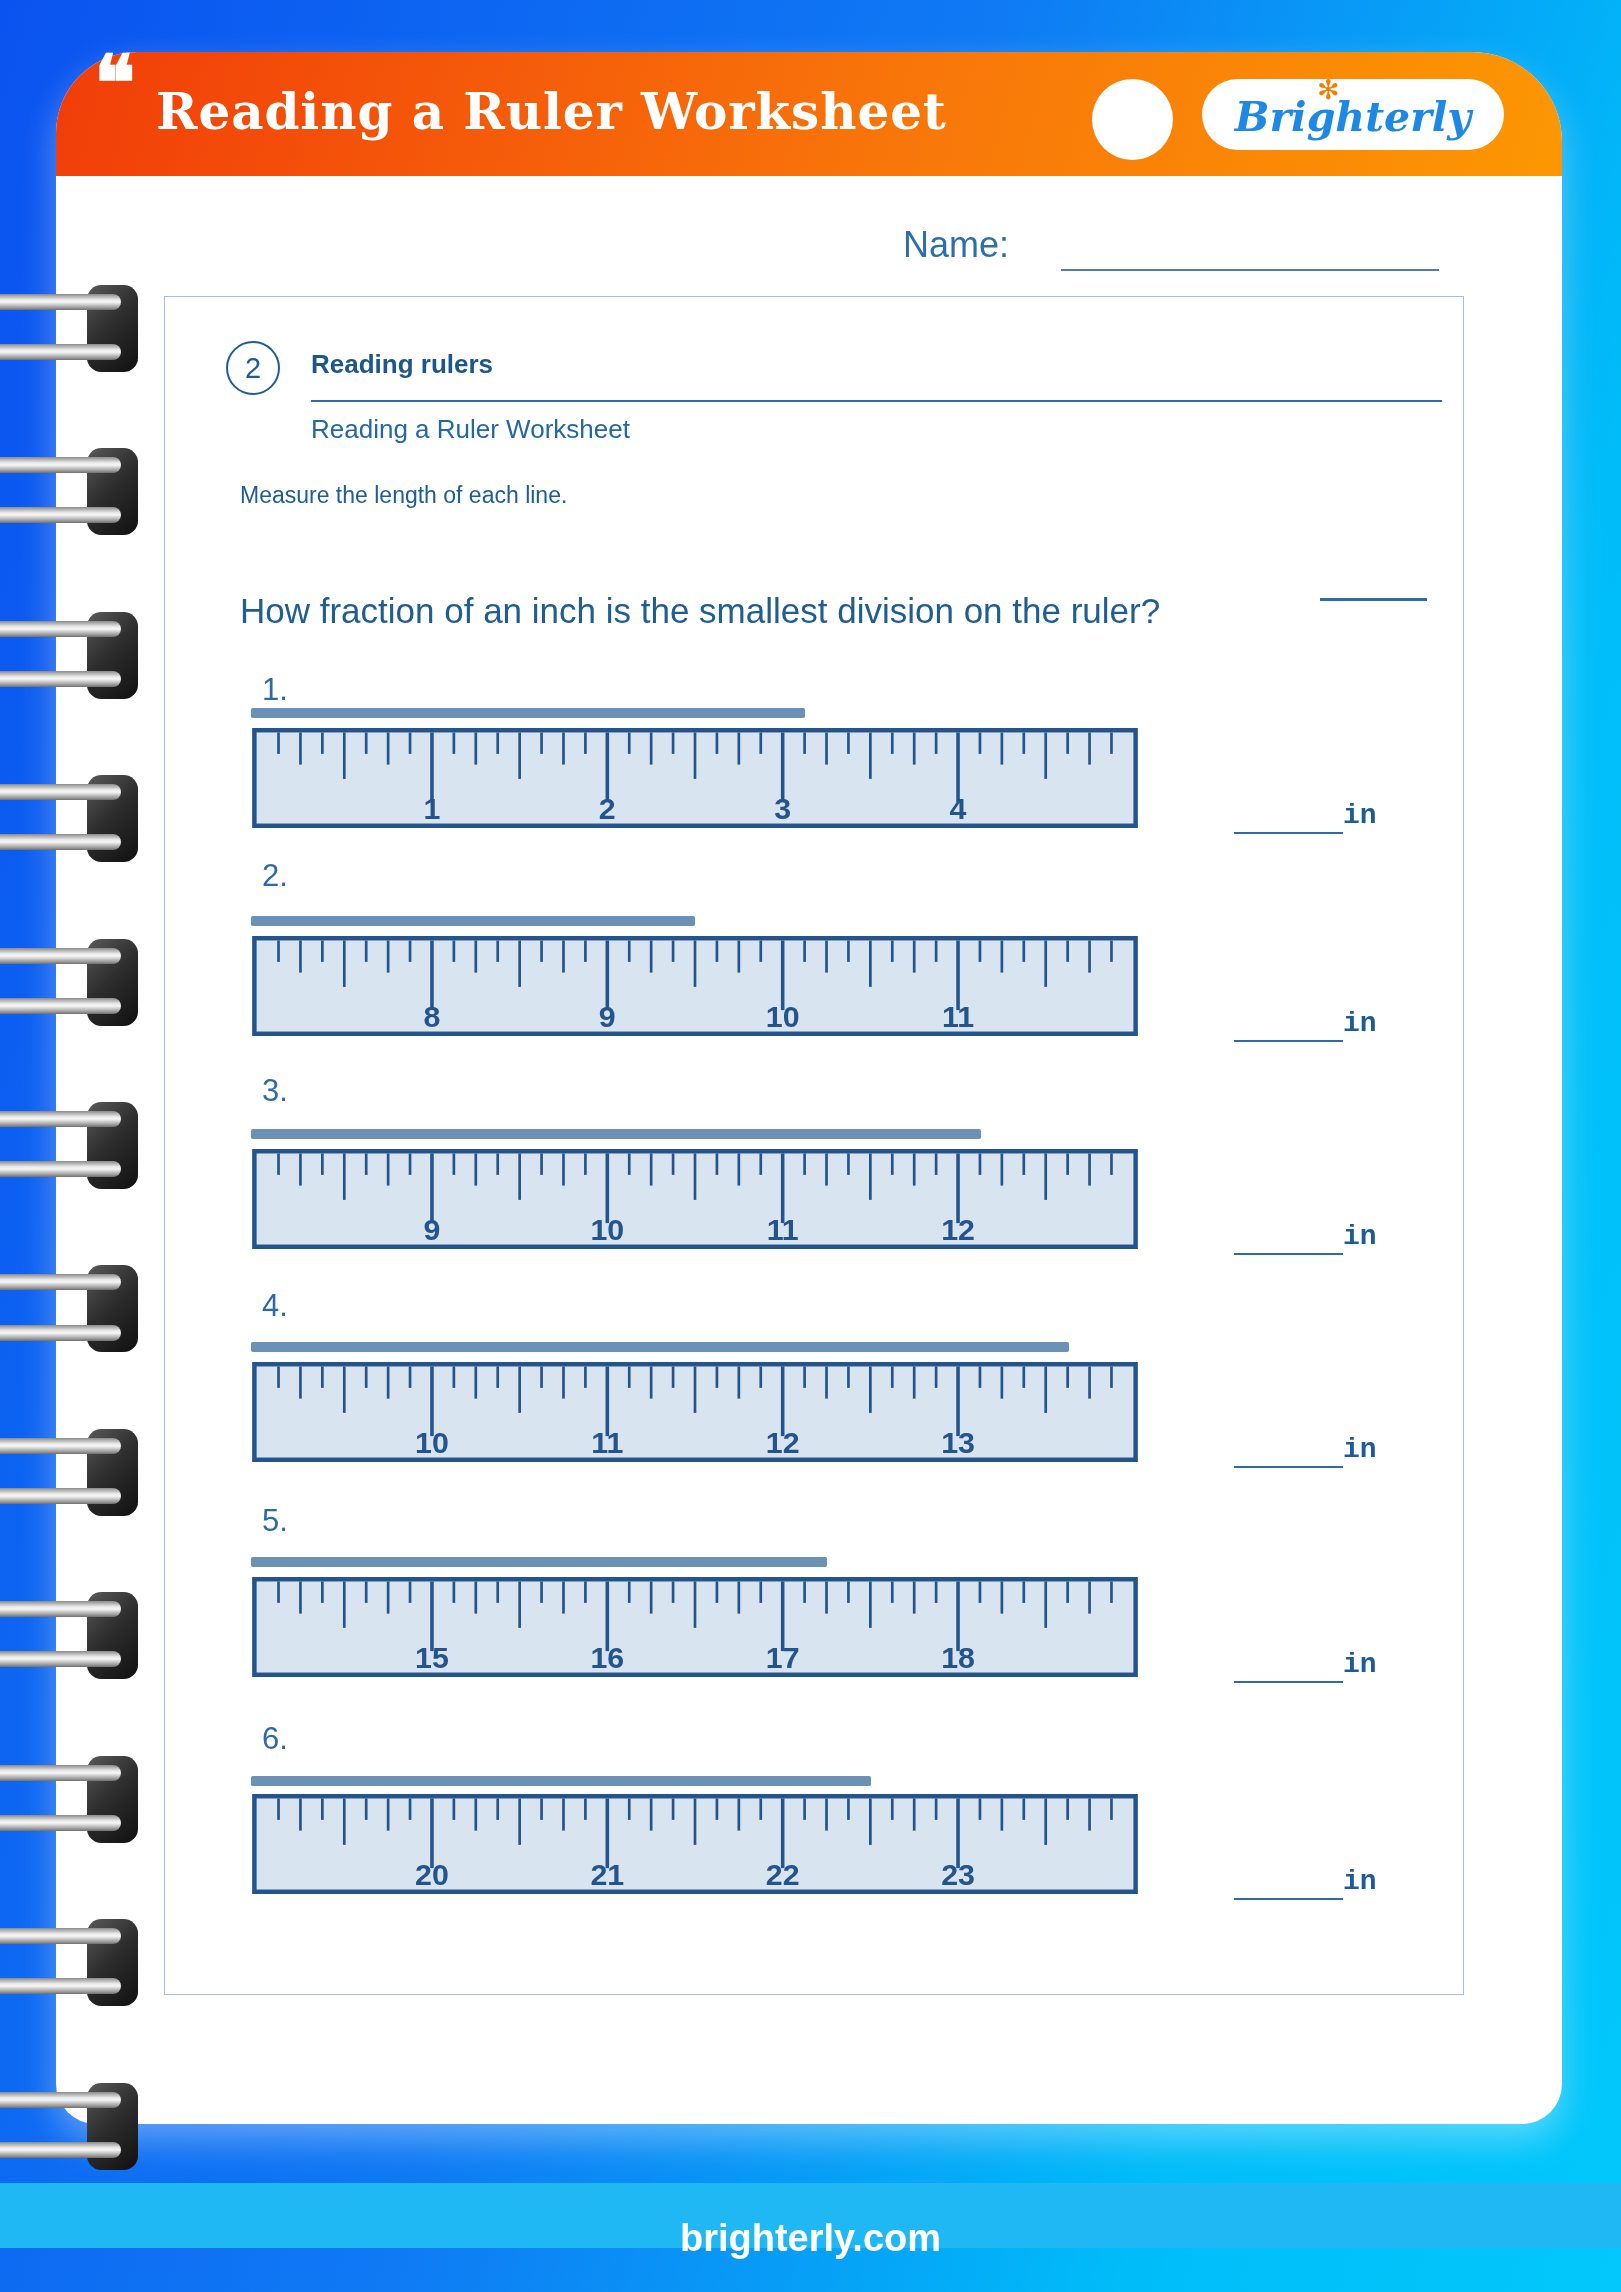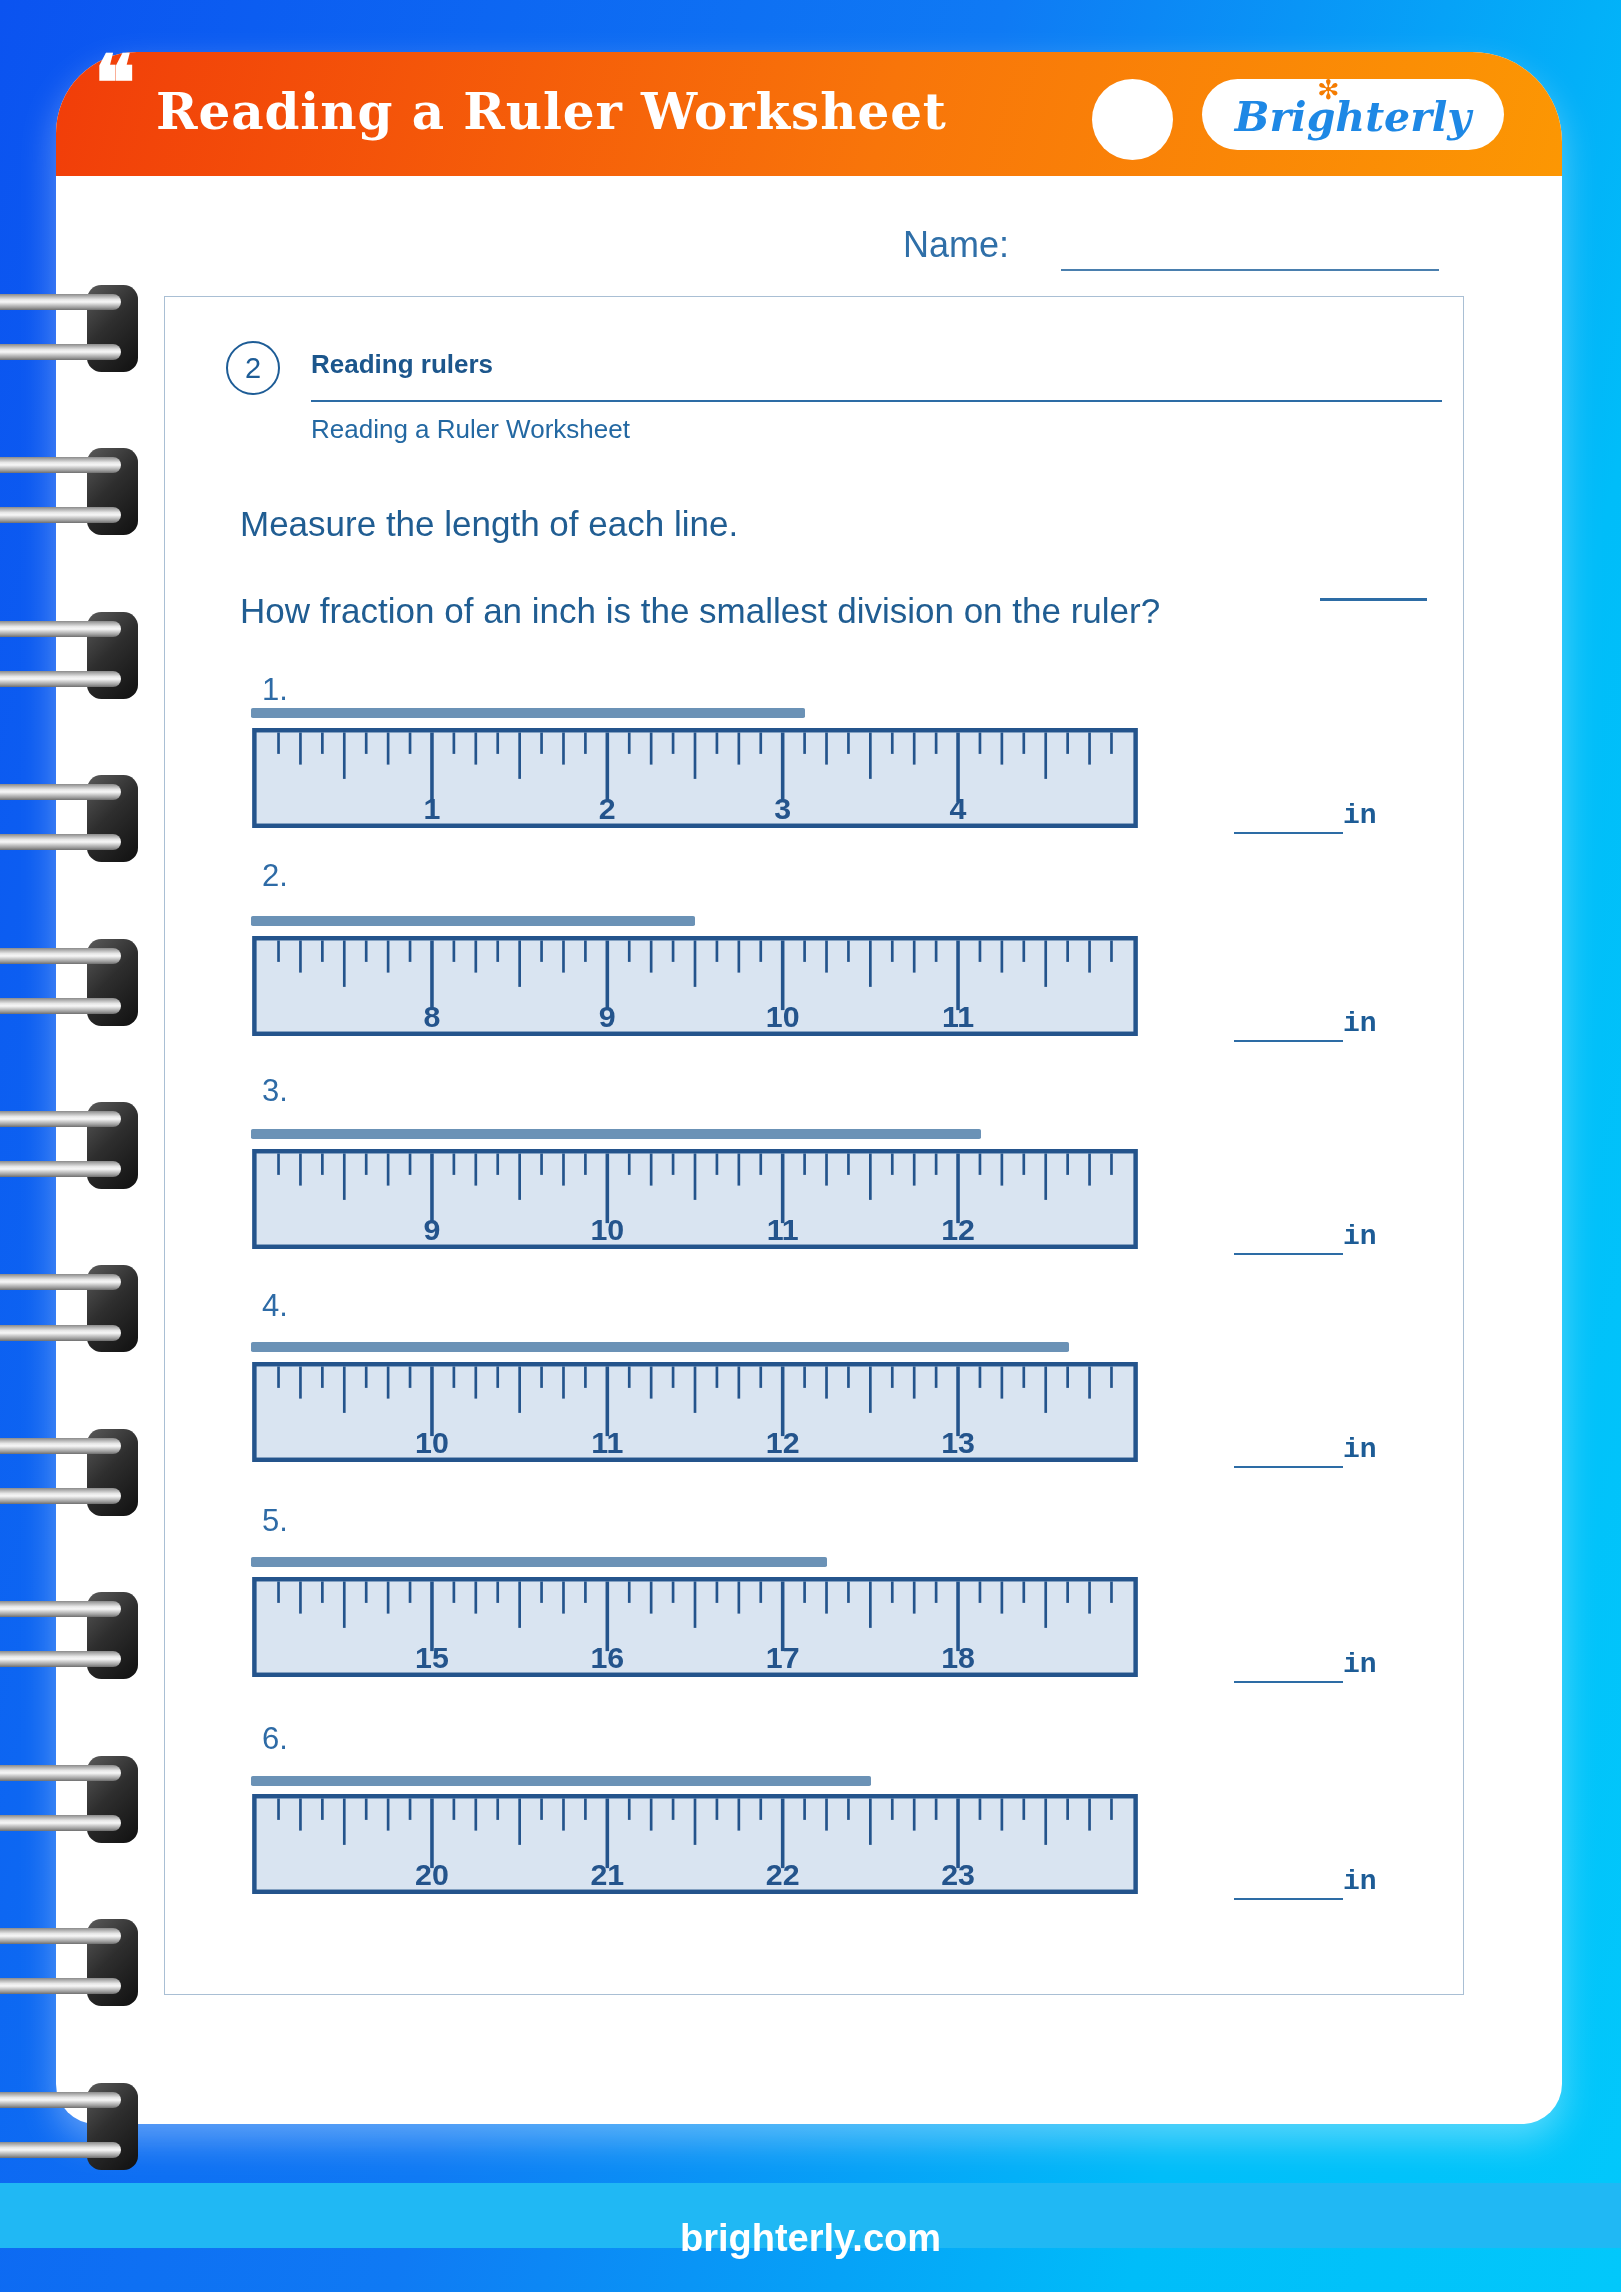--- a/index.html
+++ b/index.html
@@ -29,21 +29,21 @@
   .logo-sun{position:absolute;left:115px;top:-5.4px;font-size:27px;color:#f57c00;font-style:normal;}
   .name-label{position:absolute;left:903px;top:224px;font-size:36px;color:#2f6fa8;}
   .name-line{position:absolute;left:1061px;top:269px;width:378px;border-bottom:2.7px solid #4a7fae;}
   .sheet-box{position:absolute;left:164px;top:296px;width:1298px;height:1697px;
     border:1.8px solid #a9bfd4;background:#fff;}
   .sec-circle{position:absolute;left:226px;top:341px;width:50px;height:50px;border-radius:50%;
     border:2.7px solid #1d5c96;color:#1d5c96;font-size:29px;line-height:50px;text-align:center;}
   .sec-title{position:absolute;left:311px;top:349px;font-size:26px;font-weight:bold;color:#1c568c;}
   .sec-rule{position:absolute;left:311px;top:400px;width:1131px;border-top:2.7px solid #2d6ca5;}
   .sec-subtitle{position:absolute;left:311px;top:414px;font-size:26px;color:#2368a2;}
-  .instr{position:absolute;left:240px;top:504px;font-size:35px;color:#205d92;}
+  .instr{position:absolute;left:240px;top:482px;font-size:23px;color:#205d92;}
   .question{position:absolute;left:240px;top:591px;font-size:35px;color:#205d92;white-space:nowrap;}
   .q-blank{position:absolute;left:1320px;top:598px;width:107px;border-bottom:3.6px solid #2d6ca5;}
   .ex-num{position:absolute;left:262px;font-size:31px;color:#2e6ba6;}
   .m-line{position:absolute;left:251px;height:9.9px;background:#6b92b6;border-radius:1.8px;}
   .ruler{position:absolute;left:251px;width:888px;height:100px;}
   .answer{position:absolute;left:1234px;height:39px;}
   .ans-blank{display:inline-block;width:109px;border-bottom:2.7px solid #2d6ca5;height:32px;vertical-align:bottom;}
   .ans-unit{display:inline-block;font-size:28px;font-weight:bold;color:#1d5c96;vertical-align:bottom;line-height:36px;font-family:Liberation Mono, monospace;}
   .clip{position:absolute;left:87px;width:51px;height:87px;border-radius:14.3px;
     background:linear-gradient(135deg,#5a5a5a 0%,#2e2e2e 45%,#101010 100%);}

